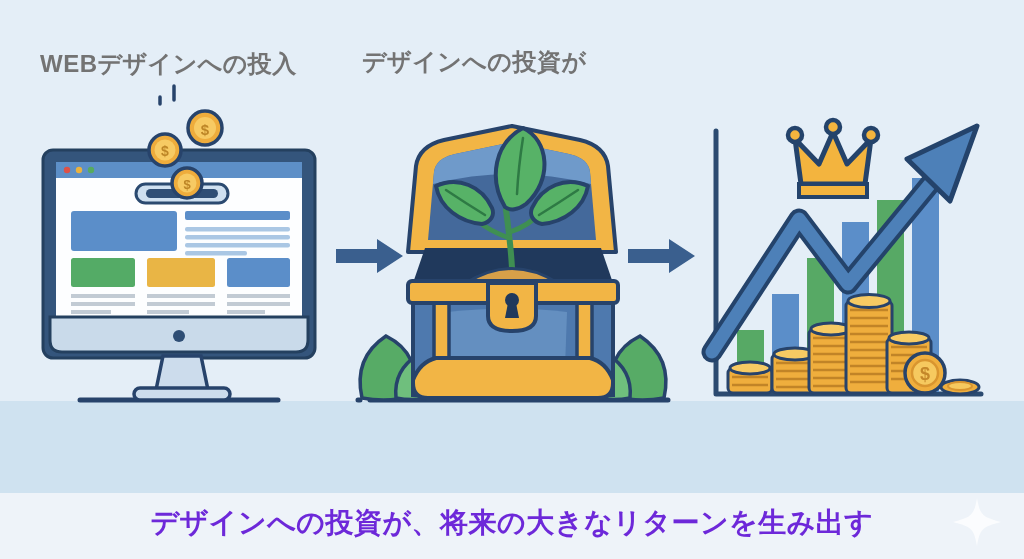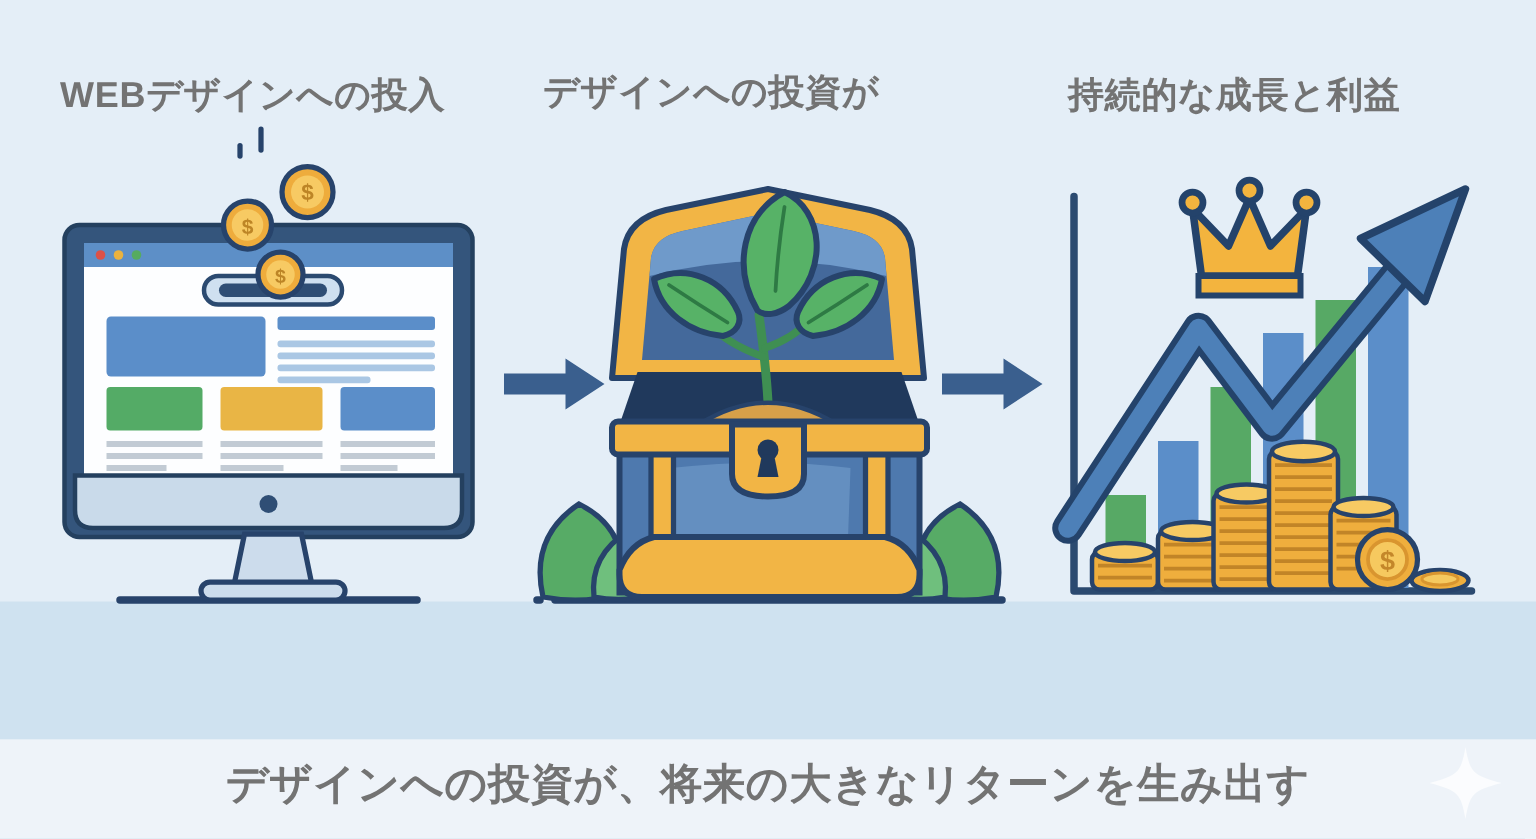--- a/index.html
+++ b/index.html
@@ -12,40 +12,39 @@
   .bg-slogan{position:absolute;left:0;top:493px;width:1024px;height:66px;background:#eef3f9;}
   .panel-label{
     position:absolute;text-align:left;color:#737373;font-weight:bold;
     font-size:24px;line-height:31px;letter-spacing:.5px;
   }
   .label-1{left:40px;top:48px;width:330px;}
   .label-2{left:362px;top:46px;width:300px;}
   .label-3{left:712px;top:48px;width:296px;}
   .slogan{
     position:absolute;left:0;top:504px;width:1024px;text-align:center;
-    color:#737373;font-weight:bold;font-size:28px;letter-spacing:.5px;
+    color:#6d28d9;font-weight:bold;font-size:28px;letter-spacing:.5px;
   }
   .art{position:absolute;left:0;top:0;width:1024px;height:559px;display:block;}
   .sparkle{
     position:absolute;left:951px;top:496px;width:52px;height:52px;opacity:.9;
   }
 </style>
 </head>
 <body>
 
 <div class="canvas">
 
   <div class="bg-floor"></div>
   <div class="bg-slogan"></div>
 
   <div class="panel-label label-1">WEBデザインへの投入</div>
   <div class="panel-label label-2">
     <div>デザインへの投資が</div>
   </div>
-  <div class="panel-label label-3">持続的な成長と利益</div>
 
   <svg class="art" viewBox="0 0 1024 559">
 
     <g>
 
       <path d="M80,400 H278" stroke="#27436b" stroke-width="5" stroke-linecap="round"></path>
 
       <g stroke="#27436b" stroke-width="3.5" stroke-linecap="round">
         <path d="M160,97 V104"></path>
           <path d="M174,86 V100"></path>

